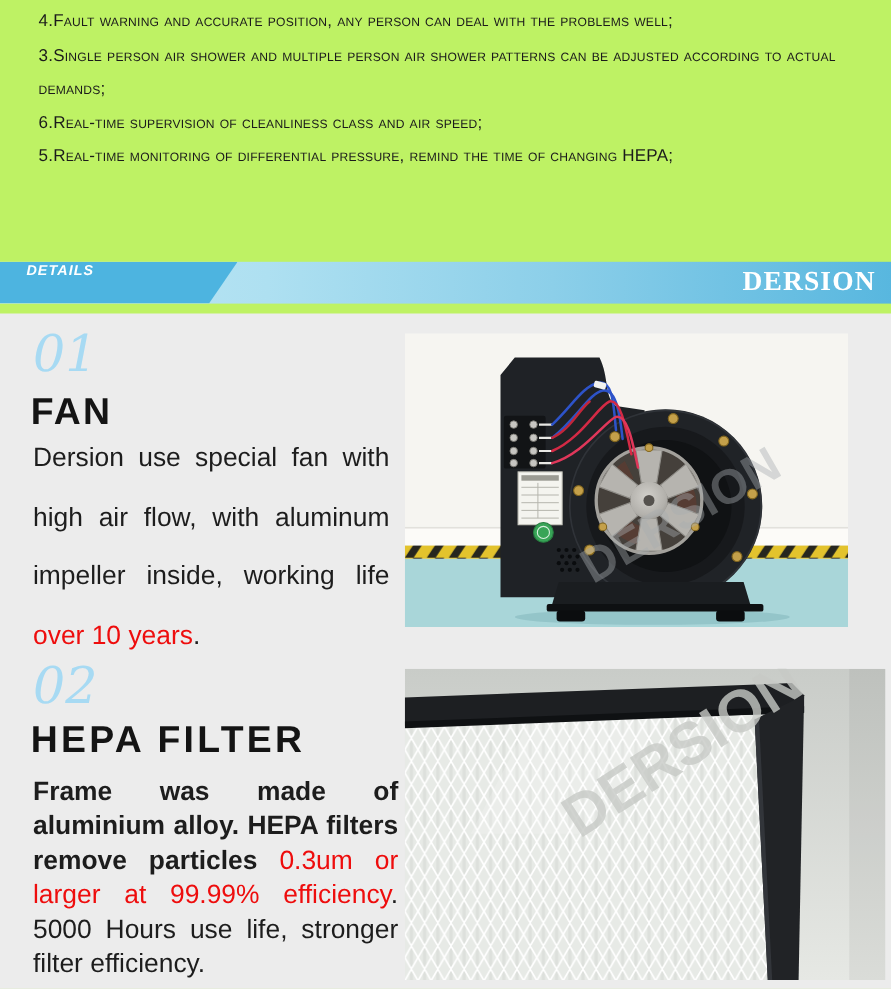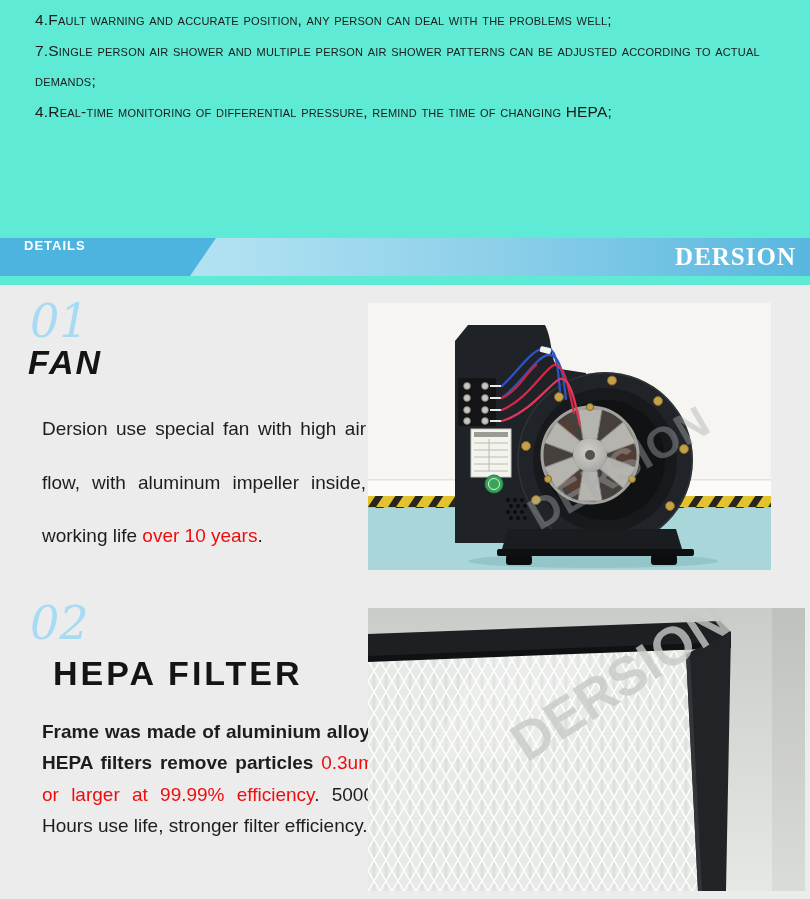--- a/index.html
+++ b/index.html
@@ -1,18 +1,18 @@
 <!DOCTYPE html>
 <html><head>
 <meta charset="utf-8">
 <style>
   html,body{margin:0;padding:0;background:#ffffff;}
   .page{
     position:relative;width:810px;height:899px;margin:0 auto;
-    background:#5eead4;overflow:hidden;
+    background:#bef264;overflow:hidden;
     font-family:"Liberation Sans", sans-serif;
   }
   
   .features{
     position:absolute;left:35px;top:5px;width:748px;
     font-size:15.5px;line-height:30.5px;color:#1b1b1b;
     font-variant-caps:small-caps;letter-spacing:.2px;
   }
   .features p{margin:0;}
   
@@ -23,21 +23,21 @@
   .banner-left{
     position:absolute;left:0;top:0;width:216px;height:38px;
     background:#4db4e0;
     clip-path:polygon(0 0,216px 0,190px 38px,0 38px);
     display:flex;align-items:baseline;padding-left:16px;box-sizing:border-box;
   }
   .banner-left .cn{
     color:#fff;font-size:21px;font-weight:bold;letter-spacing:1px;line-height:38px;
   }
   .banner-left .en{
-    color:#fff;font-size:13px;font-weight:bold;margin-left:8px;letter-spacing:1px;
+    color:#fff;font-size:13px;font-weight:bold;margin-left:8px;letter-spacing:1px;font-style:italic;
   }
   .banner-brand{
     position:absolute;right:14px;top:0;height:38px;line-height:38px;
     color:#ffffff;font-family:"Liberation Serif", serif;font-weight:bold;
     font-size:25px;letter-spacing:1px;
   }
   
   .content{
     position:absolute;left:0;top:285px;width:810px;height:614px;
     background:#ececec;
@@ -45,42 +45,43 @@
   .sec-num{
     position:absolute;left:30px;
     font-family:"DejaVu Serif", serif;font-style:italic;
     font-size:46px;line-height:1;color:#a7daf3;
   }
   .sec-title{
     position:absolute;left:28px;margin:0;
     font-size:34px;font-weight:bold;color:#141414;letter-spacing:2px;
   }
   .para{
-    position:absolute;left:30px;margin:12px;
-    font-size:19px;color:#1d1d1d;text-align:justify;text-align-last:left;
+    position:absolute;left:30px;margin:0;
+    font-size:24px;color:#1d1d1d;text-align:justify;text-align-last:left;
   }
   #num1{top:13px;}
-  #title1{top:58px;font-style:italic;}
+  #title1{top:70px;}
   #para1{top:105px;width:324px;line-height:53.5px;}
   #num2{top:315px;}
-  #title2{top:369px;letter-spacing:3px;margin-left:25px;}
+  #title2{top:369px;letter-spacing:3px;}
   #para2{top:419px;width:332px;line-height:31.4px;}
   .photo{position:absolute;display:block;}
   #fan-photo{left:368px;top:18px;}
   #hepa-photo{left:368px;top:323px;}
 </style>
 </head>
 <body>
 
 <div class="page">
 
   <section class="features">
     <p>4.Fault warning and accurate position, any person can deal with the problems well;</p>
-    <p>7.Single person air shower and multiple person air shower patterns can be adjusted according to actual demands;</p>
-    <p>4.Real-time monitoring of differential pressure, remind the time of changing HEPA;</p>
+    <p>3.Single person air shower and multiple person air shower patterns can be adjusted according to actual demands;</p>
+    <p>6.Real-time supervision of  cleanliness class and air speed;</p>
+    <p>5.Real-time monitoring of differential pressure, remind the time of changing HEPA;</p>
   </section>
 
   <div class="banner">
     <div class="banner-left">
       <span class="en">DETAILS</span>
     </div>
     <div class="banner-brand">DERSION</div>
   </div>
 
   <div class="content">

